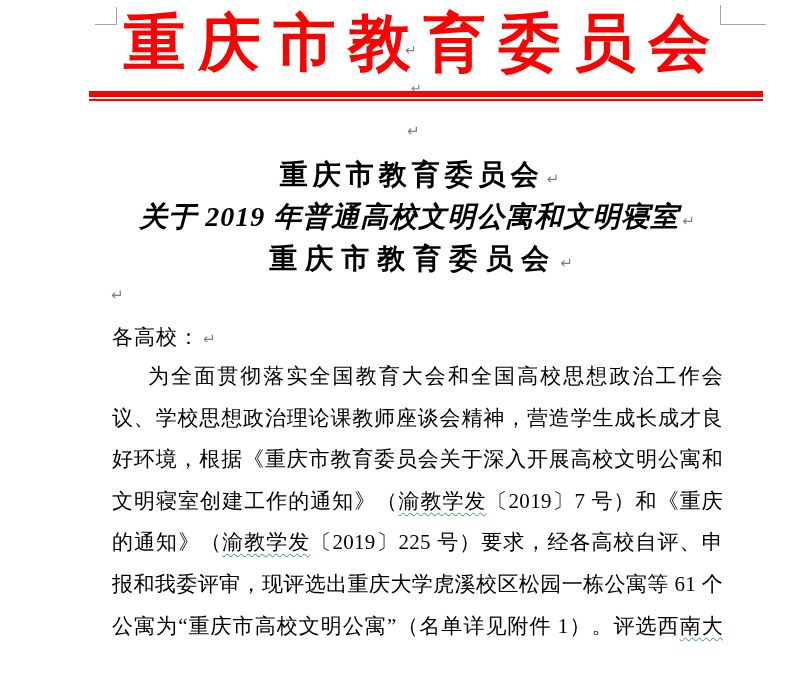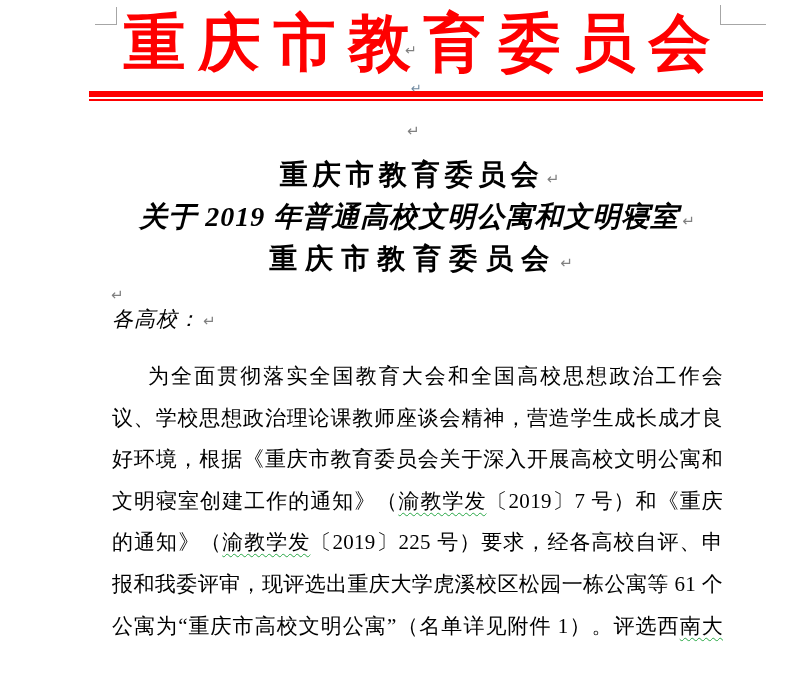--- a/index.html
+++ b/index.html
@@ -38,22 +38,22 @@
 
   
   .doc-title { position:absolute; left:0; top:156px; width:100%;
                text-align:center; color:#000; font-weight:bold; }
   .t-line { font-size:28px; line-height:38px; white-space:nowrap; }
   .t1 { letter-spacing:5px; text-indent:5px; }
   .t2 { letter-spacing:1px;font-style:italic; }
   .t3 { letter-spacing:8px; text-indent:8px; }
 
   
-  .salutation { position:absolute; left:95px; top:304px; font-size:21px;
-                line-height:30px; color:#000; letter-spacing:1px;font-style:italic; }
+  .salutation { position:absolute; left:95px; top:316px; font-size:21px;
+                line-height:42px; color:#000; letter-spacing:1px; }
 
   
   .body-block { position:absolute; left:95px; top:356px; width:611px;
                 font-size:21px; line-height:41.6px; color:#000; }
   .b-line { text-align:justify; text-align-last:justify; letter-spacing:0.3px; }
   .b-indent { text-indent:36px;font-family:Liberation Serif, serif; }
 
   
   .misspell {
     text-decoration-line:underline; text-decoration-style:wavy;

